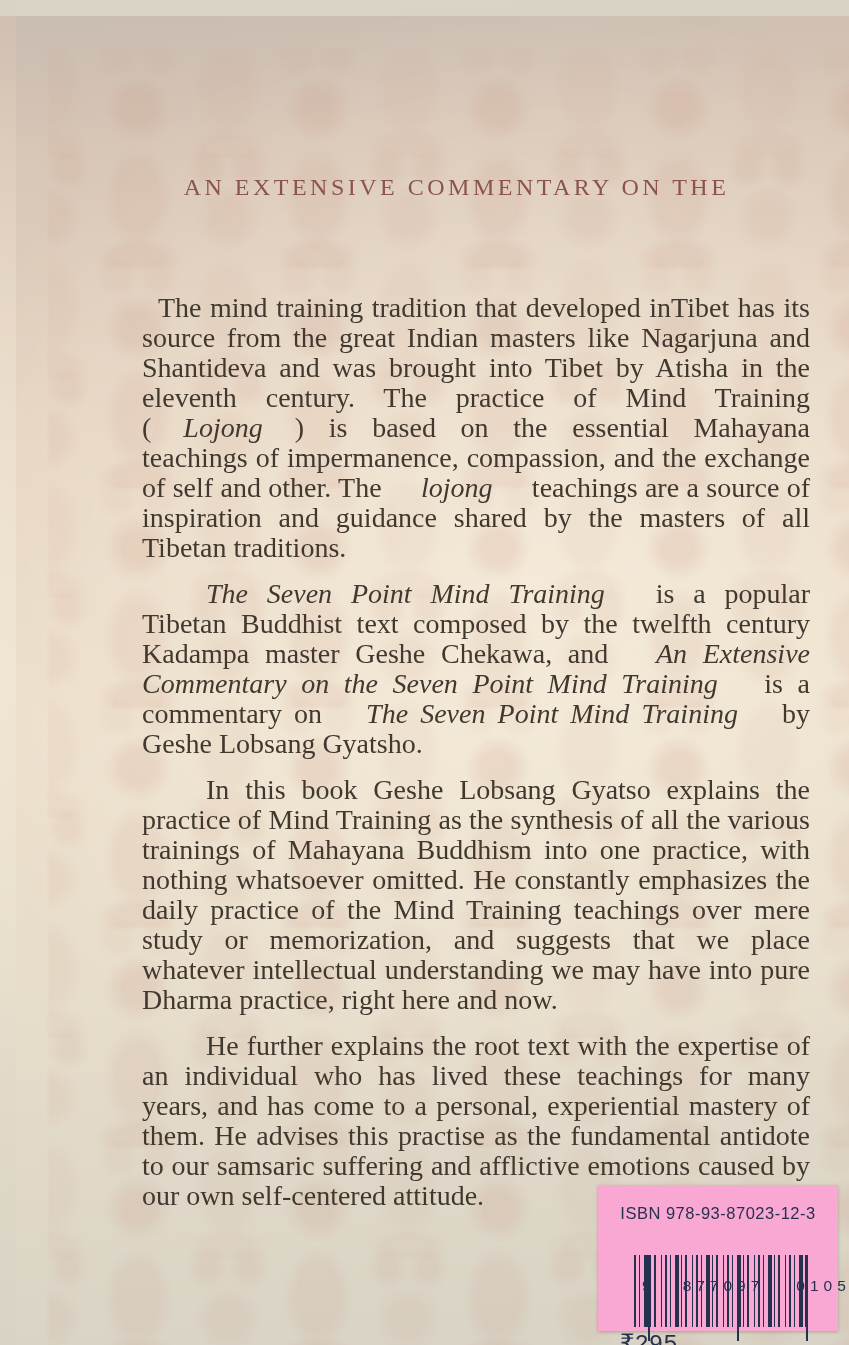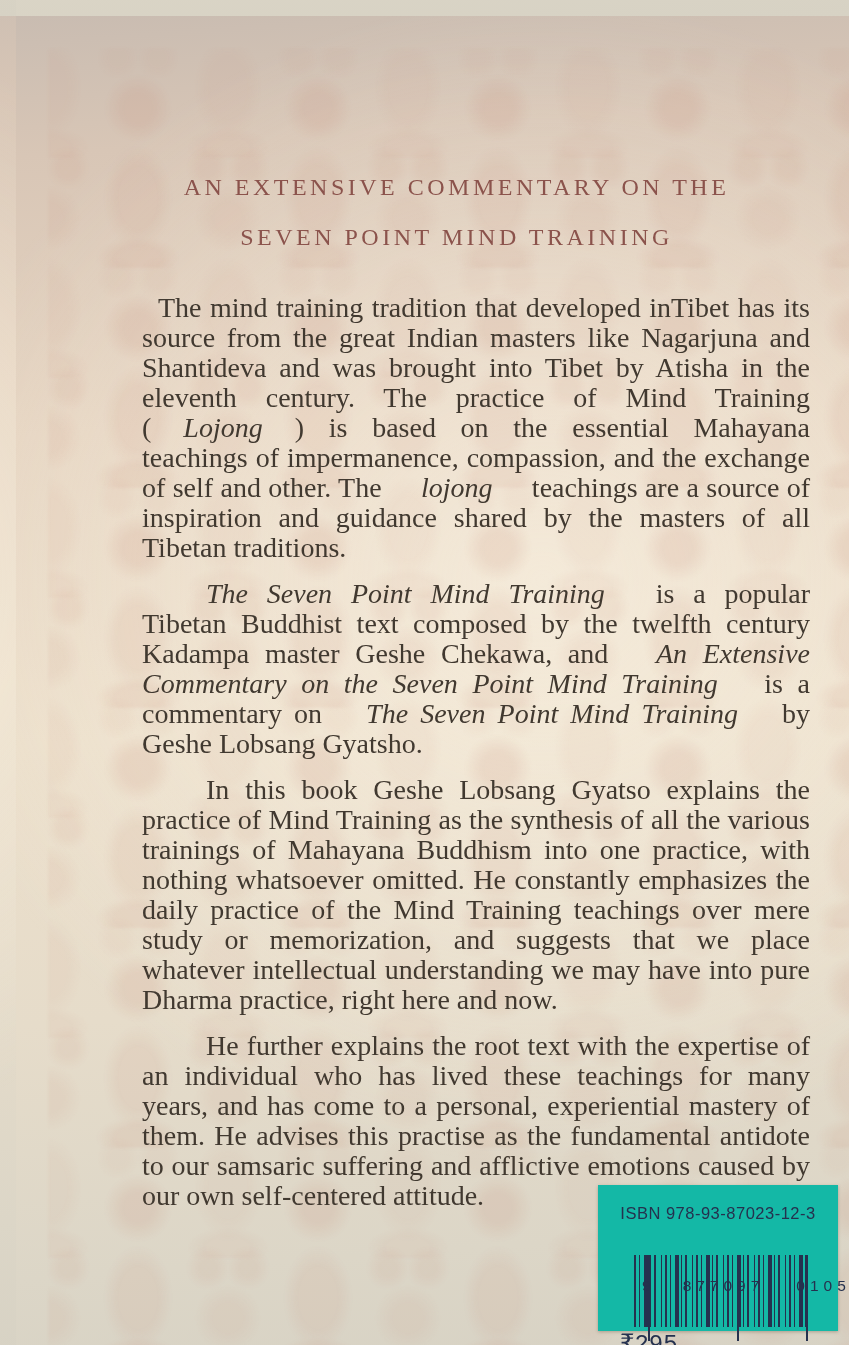--- a/index.html
+++ b/index.html
@@ -44,21 +44,21 @@
     font-size:28px; line-height:30px;
     text-align:justify;
   }
   .para { text-indent:48px; }
   .para.first { text-indent:0; }
   .italic { font-style:italic; }
 
   
   .barcode-label {
     position:absolute; left:550px; top:1137px; width:240px; height:146px;
-    background:#14b8a6;
+    background:#f9a8d4;
     box-shadow:0 1px 3px rgba(90,70,50,0.35);
     color:#25314e;
     font-family:"Liberation Sans", sans-serif;
     padding:3px 6px 2px 6px;
   }
   .isbn {
     font-size:16.5px; letter-spacing:0.5px; text-align:center;
     white-space:nowrap; font-weight:400;
   }
   .bars-wrap { position:relative; margin:2px 8px 0 14px; height:88px; }
@@ -97,21 +97,20 @@
   }
 </style>
 </head>
 <body>
 
 <div class="pattern-layer"></div>
 <div class="pattern-layer offset"></div>
 
 <h1 class="title">
   <span class="tline">AN EXTENSIVE COMMENTARY ON THE</span>
-  <span class="tline">SEVEN POINT MIND TRAINING</span>
 </h1>
 
 <div class="body-text">
   <p class="para first"><span>The mind training tradition that developed inTibet has its source from the great Indian masters like Nagarjuna and Shantideva and was brought into Tibet by Atisha in the eleventh century. The practice of Mind Training (</span><span class="italic">Lojong</span><span>) is based on the essential Mahayana teachings of impermanence, compassion, and the exchange of self and other. The </span><span class="italic">lojong</span><span> teachings are a source of inspiration and guidance shared by the masters of all Tibetan traditions.</span></p>
   <p class="para"><span class="italic">The Seven Point Mind Training</span><span> is a popular Tibetan Buddhist text composed by the twelfth century Kadampa master Geshe Chekawa, and </span><span class="italic">An Extensive Commentary on the Seven Point Mind Training</span><span> is a commentary on </span><span class="italic">The Seven Point Mind Training</span><span> by Geshe Lobsang Gyatsho.</span></p>
   <p class="para"><span>In this book Geshe Lobsang Gyatso explains the practice of Mind Training as the synthesis of all the various trainings of Mahayana Buddhism into one practice, with nothing whatsoever omitted. He constantly emphasizes the daily practice of the Mind Training teachings over mere study or memorization, and suggests that we place whatever intellectual understanding we may have into pure Dharma practice, right here and now.</span></p>
   <p class="para"><span>He further explains the root text with the expertise of an individual who has lived these teachings for many years, and has come to a personal, experiential mastery of them. He advises this practise as the fundamental antidote to our samsaric suffering and afflictive emotions caused by our own self-centered attitude.</span></p>
 </div>
 
 <div class="barcode-label">

